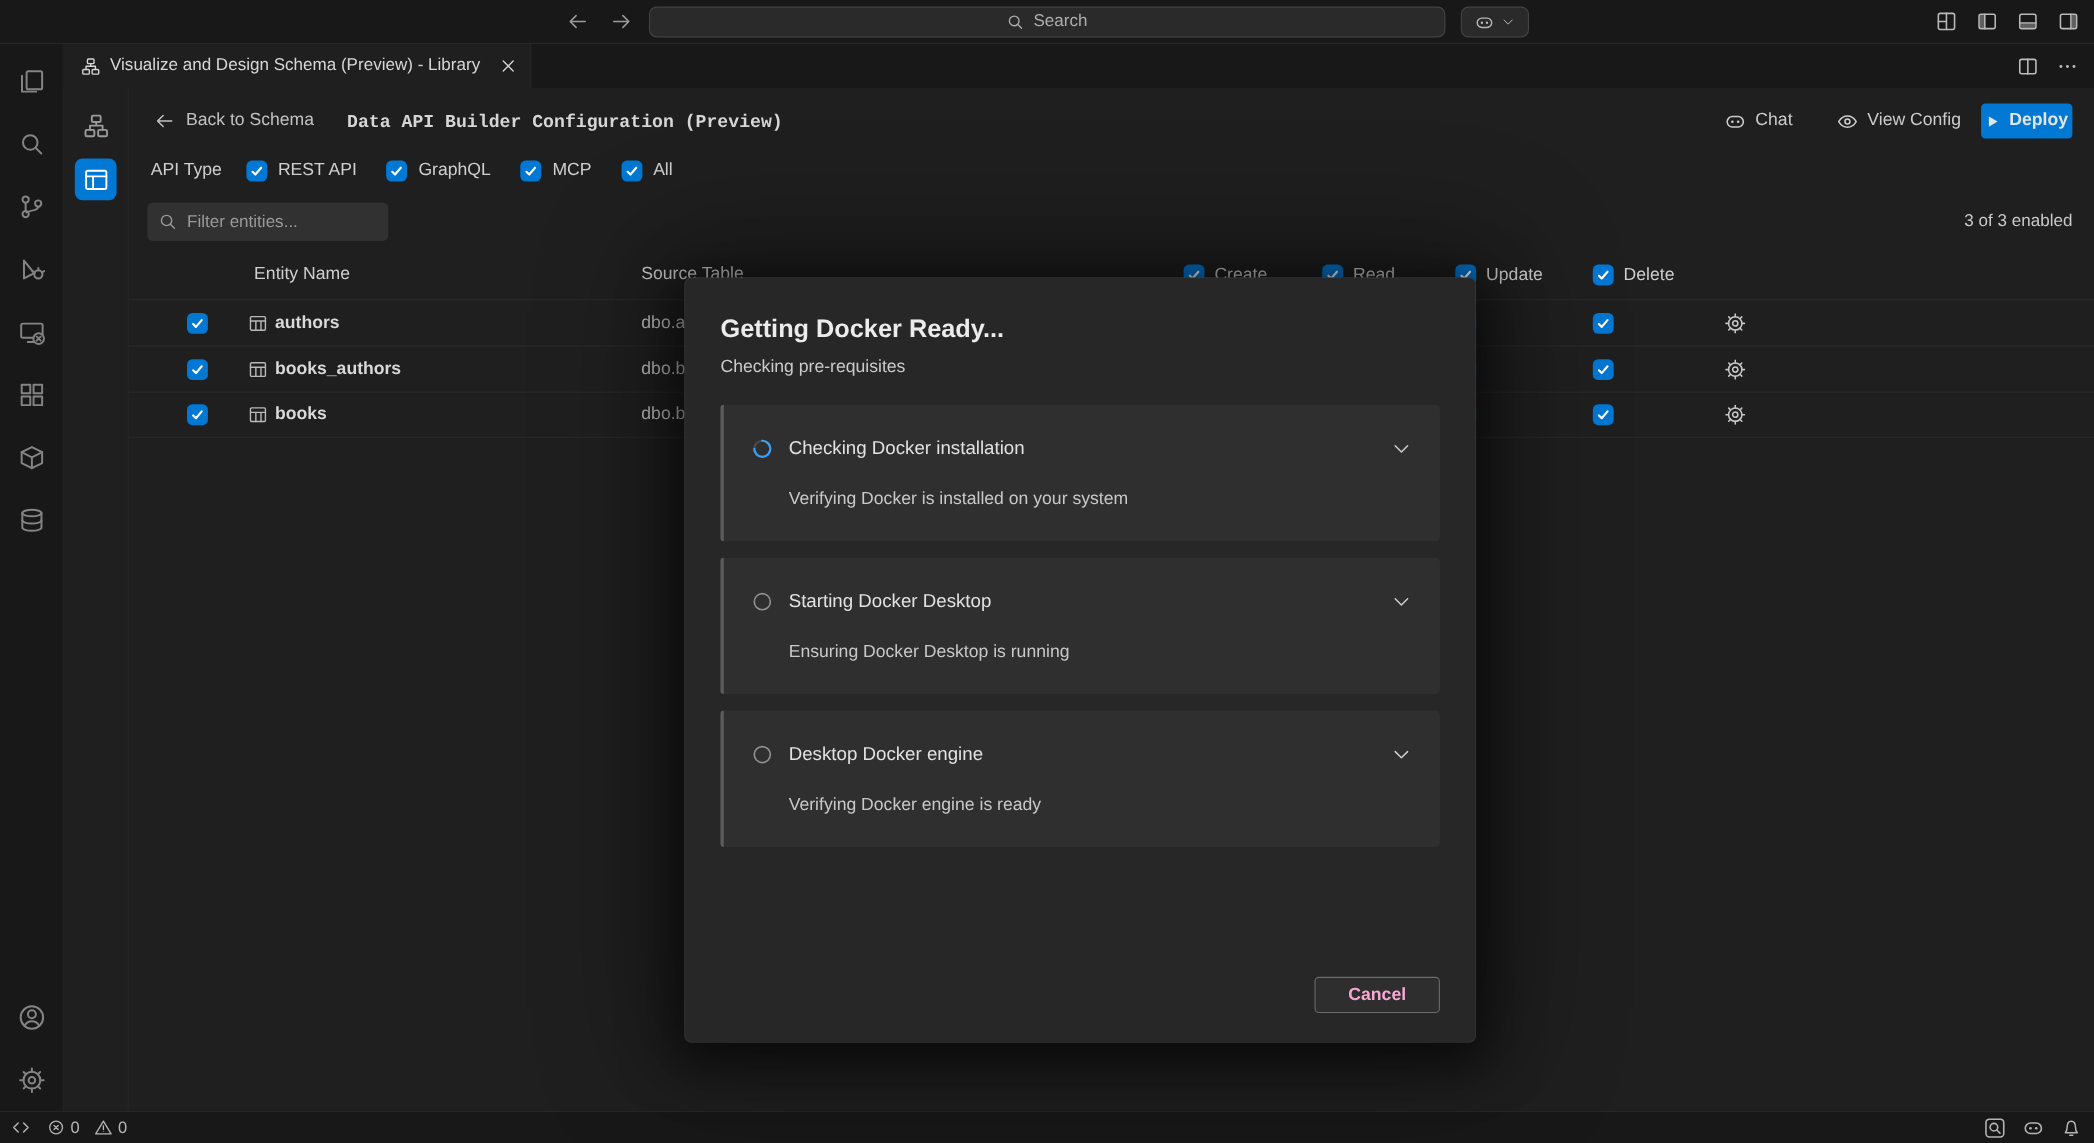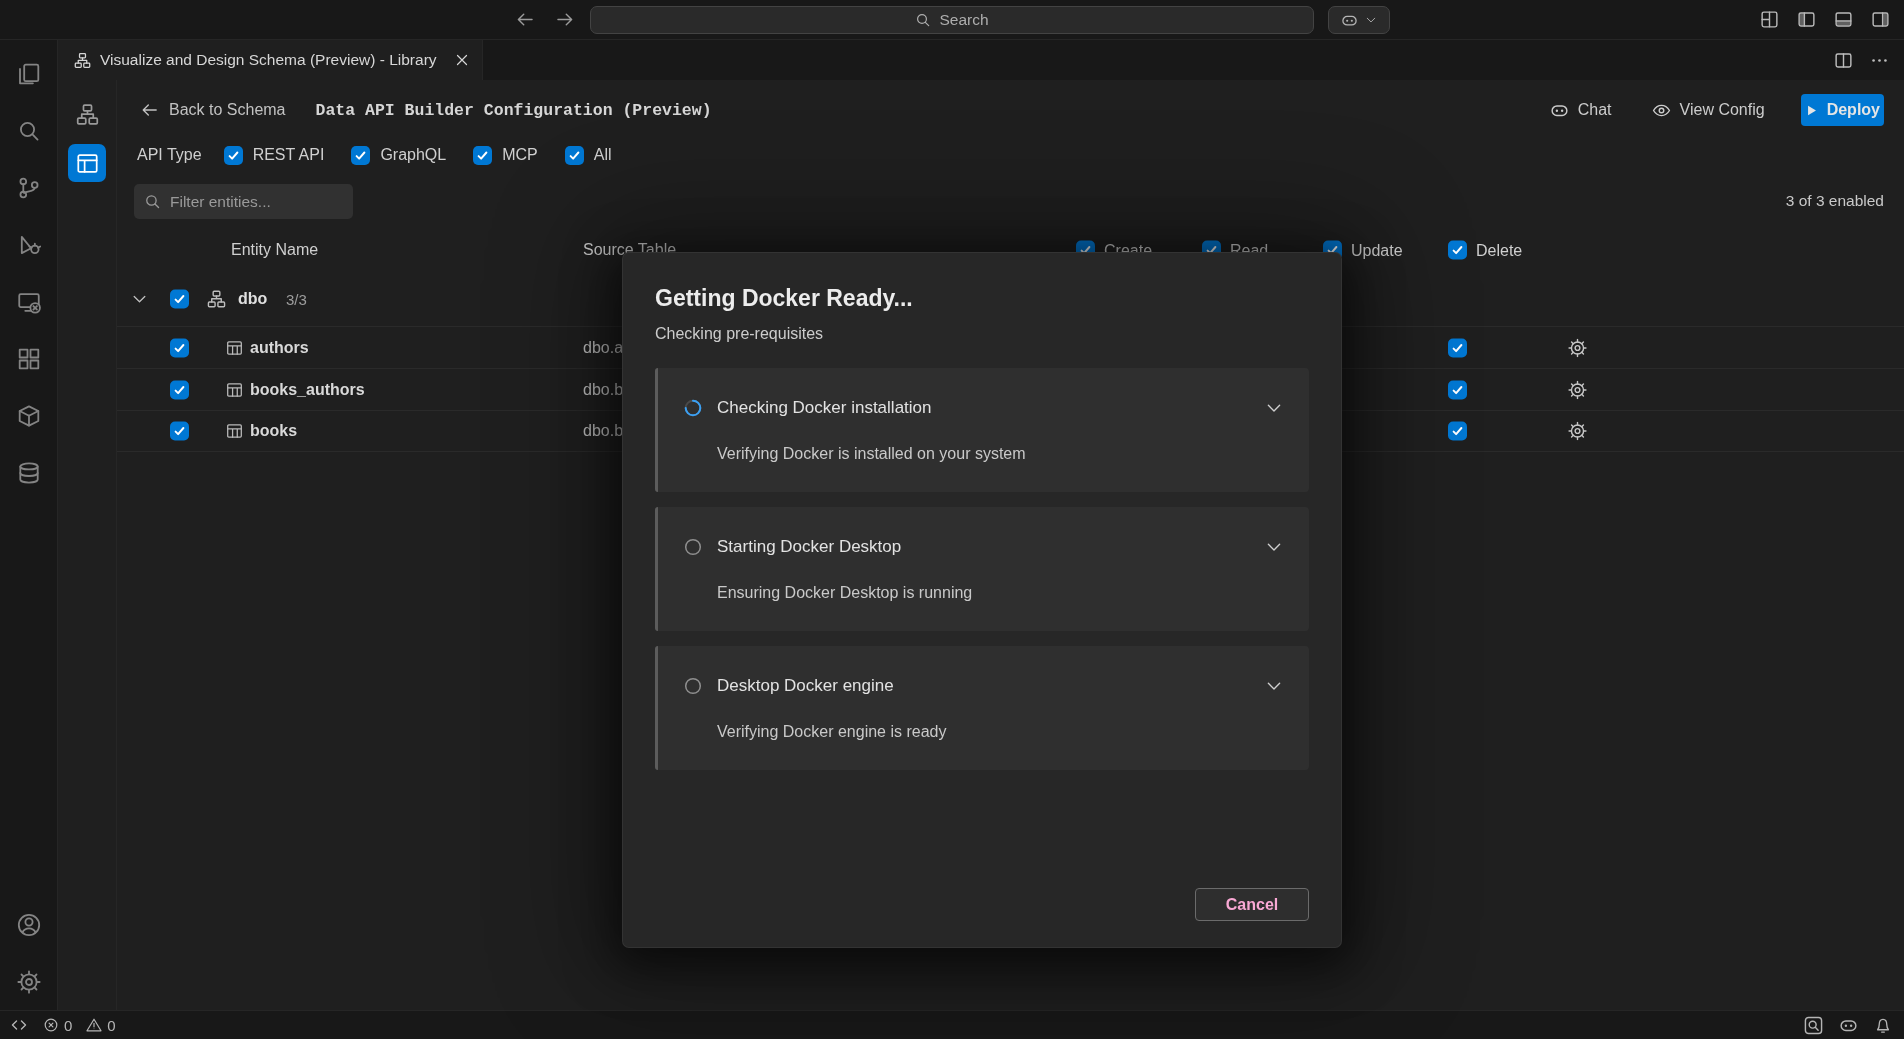--- a/index.html
+++ b/index.html
@@ -43,21 +43,21 @@
   .sb2-item.active { background:#0078d4; color:#fff; }
   .content { flex:1; position:relative; min-width:0; }
 
   
   .page-header { position:absolute; top:13px; left:24px; right:20px; height:34px; display:flex; align-items:center; }
   .back-link { display:flex; align-items:center; gap:10px; color:#c2c2c2; cursor:pointer; }
   .page-title { margin-left:30px; font-weight:700; color:#d6d6d6; font-size:16.5px;font-family:Liberation Mono, monospace; }
   .ph-spacer { flex:1; }
   .hdr-action { display:flex; align-items:center; gap:9px; color:#cccccc; cursor:pointer; }
   .hdr-chat { margin-right:40px; }
-  .hdr-viewcfg { margin-right:36px;justify-content:center; }
+  .hdr-viewcfg { margin-right:18px;justify-content:center; }
   .deploy-btn { display:flex; align-items:center; gap:9px; background:#0078d4; color:#e5e5e5; font-weight:600;
     font-size:16px; border:none; border-radius:4px; height:32px; padding:0 4px; cursor:pointer;
     font-family:inherit; }
 
   
   .api-row { position:absolute; top:61px; left:20px; height:28px; display:flex; align-items:center; color:#d0d0d0; }
   .api-label { margin-right:22px; color:#cfcfcf; }
   .api-opt { display:flex; align-items:center; gap:10px; margin-right:27px; cursor:pointer; }
 
   .cb { width:19px; height:19px; background:#0078d4; border-radius:5px; display:flex; align-items:center;
@@ -473,48 +473,20 @@
               <span class="col col-delete">
                 <span class="cb">
                     <svg viewBox="0 0 16 16" fill="none" stroke="#fff" stroke-width="2.4" stroke-linecap="round" stroke-linejoin="round" style="width:13px;height:13px">
                       <path d="M3.2 8.8l3.1 3.1 6.5-7.6"></path>
                     </svg>
                   </span>
                 <span>Delete</span>
               </span>
             </div>
 
-            <div class="trow group-row">
-              <span class="cell x-expand">
-                  <span class="ic s17">
-                    <svg viewBox="0 0 16 16" fill="none" stroke="currentColor" stroke-width="1.2" stroke-linecap="round" stroke-linejoin="round">
-                      <path d="M3 5.6l5 5 5-5"></path>
-                    </svg>
-                  </span>
-                </span>
-              <span class="cell x-check">
-                  <span class="cb">
-                    <svg viewBox="0 0 16 16" fill="none" stroke="#fff" stroke-width="2.4" stroke-linecap="round" stroke-linejoin="round" style="width:13px;height:13px">
-                      <path d="M3.2 8.8l3.1 3.1 6.5-7.6"></path>
-                    </svg>
-                  </span>
-                </span>
-              <span class="cell x-gicon">
-                  <span class="ic s19">
-                    <svg viewBox="0 0 16 16" fill="none" stroke="currentColor" stroke-width="1.2" stroke-linecap="round" stroke-linejoin="round">
-                      <rect x="5.2" y="1.5" width="5.6" height="4" rx=".8"></rect>
-                      <rect x="1.2" y="10.5" width="5.6" height="4" rx=".8"></rect>
-                      <rect x="9.2" y="10.5" width="5.6" height="4" rx=".8"></rect>
-                      <path d="M8 5.5v2.3 M4 10.5V7.8h8v2.7"></path>
-                    </svg>
-                  </span>
-                </span>
-              <span class="cell x-gname">dbo</span>
-              <span class="cell x-gcount">3/3</span>
-            </div>
 
             <div class="trow erow">
               <span class="cell x-check">
                   <span class="cb">
                     <svg viewBox="0 0 16 16" fill="none" stroke="#fff" stroke-width="2.4" stroke-linecap="round" stroke-linejoin="round" style="width:13px;height:13px">
                       <path d="M3.2 8.8l3.1 3.1 6.5-7.6"></path>
                     </svg>
                   </span>
                 </span>
               <span class="cell x-ticon">

